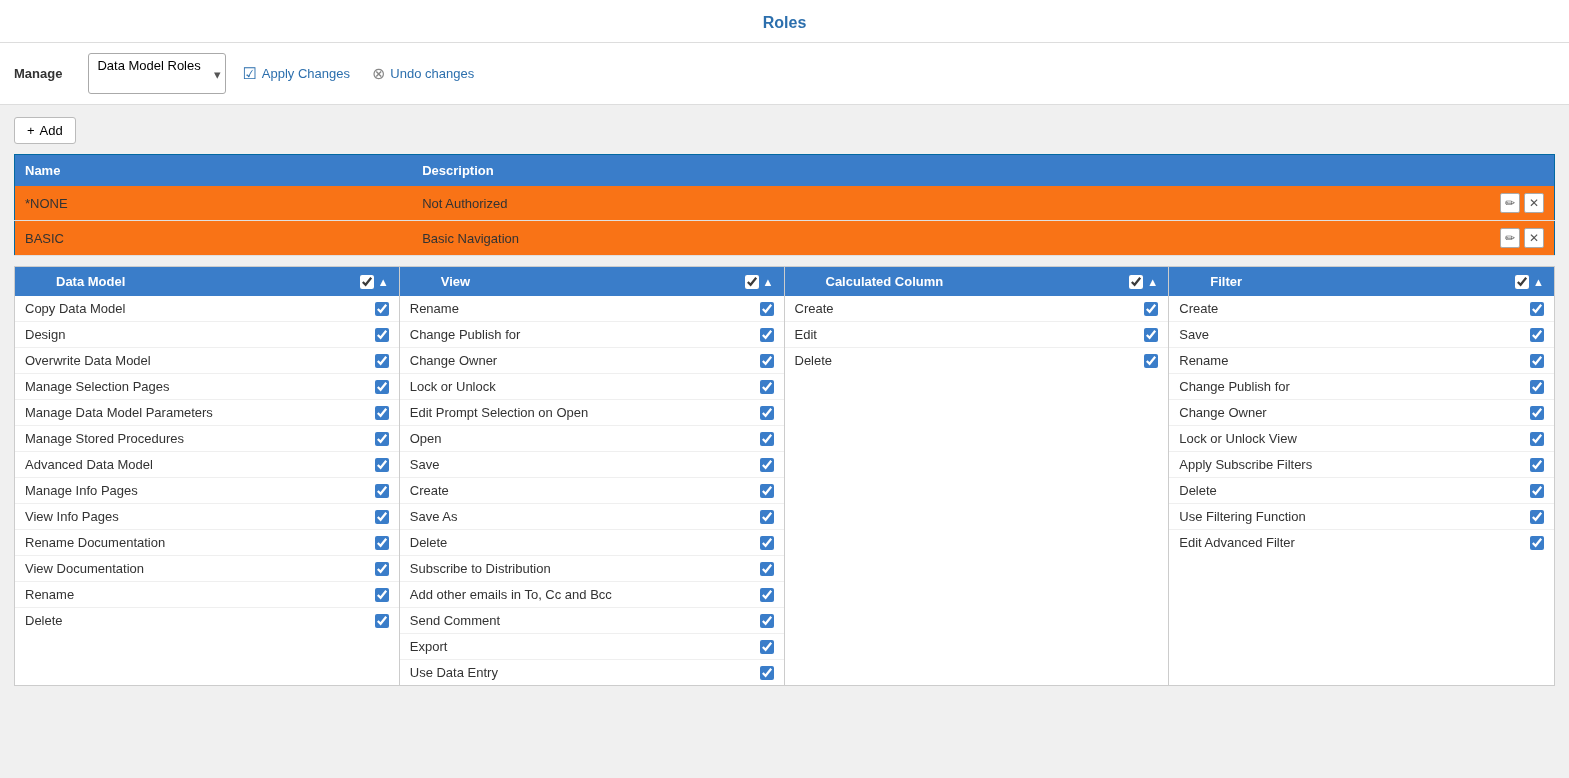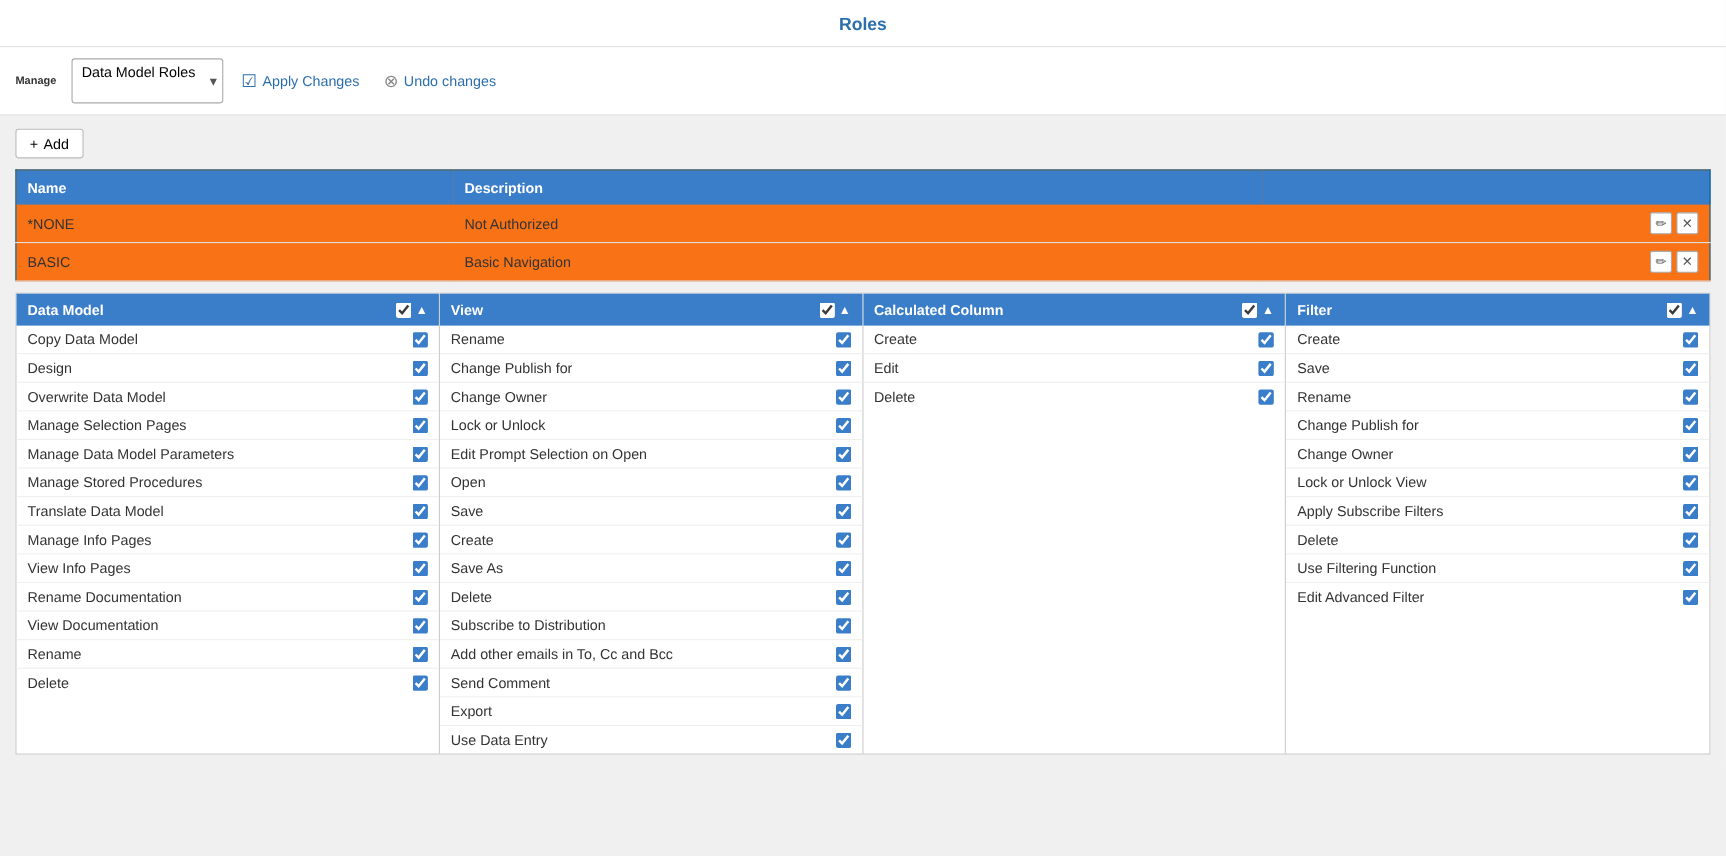--- a/index.html
+++ b/index.html
@@ -1,38 +1,38 @@
 <!DOCTYPE html>
 <html><head>
   <meta charset="utf-8">
   <style>
     * { box-sizing: border-box; margin: 0; padding: 0; font-family: Arial, sans-serif; font-size: 13px; }
     body { background: #f0f0f0; color: #333; }
     .page-title { text-align: center; padding: 14px 0 10px; font-size: 16px; font-weight: bold; color: #2c6fad; background: #fff; border-bottom: 1px solid #ddd; }
     .toolbar { display: flex; align-items: center; padding: 10px 14px; background: #fff; border-bottom: 1px solid #ddd; gap: 10px; }
-    .manage-label { font-weight: bold; font-size: 10px; color: #333; margin-right: 4px; }
+    .manage-label { font-weight: bold; font-size: 13px; color: #333; margin-right: 16px; }
     .manage-select { border: 1px solid #aaa; padding: 4px 24px 20px 8px; border-radius: 3px; background: #fff; font-size: 13px; appearance: none; cursor: pointer; position: relative; }
     .select-wrapper { position: relative; display: inline-block; }
     .select-wrapper::after { content: '▾'; position: absolute; right: 6px; top: 50%; transform: translateY(-50%); pointer-events: none; color: #555; }
     .toolbar-btn { display: flex; align-items: center; gap: 5px; color: #2c6fad; background: none; border: none; cursor: pointer; font-size: 13px; padding: 4px 6px; }
     .content-area { padding: 12px 14px; }
     .add-btn { display: inline-flex; align-items: center; gap: 5px; background: #fff; border: 1px solid #bbb; padding: 5px 12px; border-radius: 3px; cursor: pointer; font-size: 13px; margin-bottom: 10px; }
     .roles-table { width: 100%; border-collapse: collapse; background: #f97316; border: 1px solid #0369a1; }
     .roles-table th { background: #3a7dc9; color: #fff; padding: 8px 10px; text-align: left; font-weight: bold; font-size: 13px; }
     .roles-table td { padding: 7px 10px; border-bottom: 1px solid #e0e0e0; }
     .roles-table tr.selected td { background: #3a7dc9; color: #fff; }
     .action-cell { text-align: right; white-space: nowrap; }
     .icon-btn-x { display: inline-flex; align-items: center; justify-content: center; width: 20px; height: 20px; border: 1px solid #aaa; border-radius: 2px; background: #fff; cursor: pointer; font-size: 12px; color: #555; }
     .icon-btn-pencil { display: inline-flex; align-items: center; justify-content: center; width: 20px; height: 20px; border: 1px solid #aaa; border-radius: 2px; background: #fff; cursor: pointer; font-size: 12px; color: #555; }
     .selected .icon-btn-pencil, .selected .icon-btn-x { border-color: #ccc; background: #3a7dc9; color: #fff; }
     .permissions-grid { display: grid; grid-template-columns: repeat(4, 1fr); gap: 0; border: 1px solid #ccc; background: #fff; margin-top: 10px; }
     .perm-col { border-right: 1px solid #ccc; }
     .perm-col:last-child { border-right: none; }
     .perm-header { background: #3a7dc9; color: #fff; padding: 7px 10px; display: flex; align-items: center; justify-content: space-between; font-weight: bold; font-size: 13px; }
-    .perm-header-title { display: flex; align-items: center; gap: 6px; }
+    .perm-header-title { display: flex; align-items: center; gap: 6px; margin-left: 31px; }
     .perm-header-right { display: flex; align-items: center; gap: 4px; }
     .perm-item { display: flex; align-items: center; justify-content: space-between; padding: 5px 10px; border-bottom: 1px solid #efefef; }
     .perm-item:last-child { border-bottom: none; }
     .perm-item label { font-size: 13px; color: #333; cursor: pointer; }
     .perm-checkbox { accent-color: #3a7dc9; width: 14px; height: 14px; cursor: pointer; }
     .header-checkbox { accent-color: #fff; width: 14px; height: 14px; }
     .chevron-up { font-size: 11px; cursor: pointer; }
     .circle-check { color: #2c6fad; font-size: 16px; }
     .circle-x { color: #888; font-size: 16px; }
   </style>
@@ -115,21 +115,21 @@
         </div>
         <div class="perm-item">
           <label>Manage Data Model Parameters</label>
           <input type="checkbox" class="perm-checkbox" checked="" style="">
         </div>
         <div class="perm-item">
           <label>Manage Stored Procedures</label>
           <input type="checkbox" class="perm-checkbox" checked="" style="">
         </div>
         <div class="perm-item">
-          <label>Translate Data Model</label>
+          <label>Advanced Data Model</label>
           <input type="checkbox" class="perm-checkbox" checked="" style="">
         </div>
         <div class="perm-item">
           <label>Manage Info Pages</label>
           <input type="checkbox" class="perm-checkbox" checked="" style="">
         </div>
         <div class="perm-item">
           <label>View Info Pages</label>
           <input type="checkbox" class="perm-checkbox" checked="" style="">
         </div>

